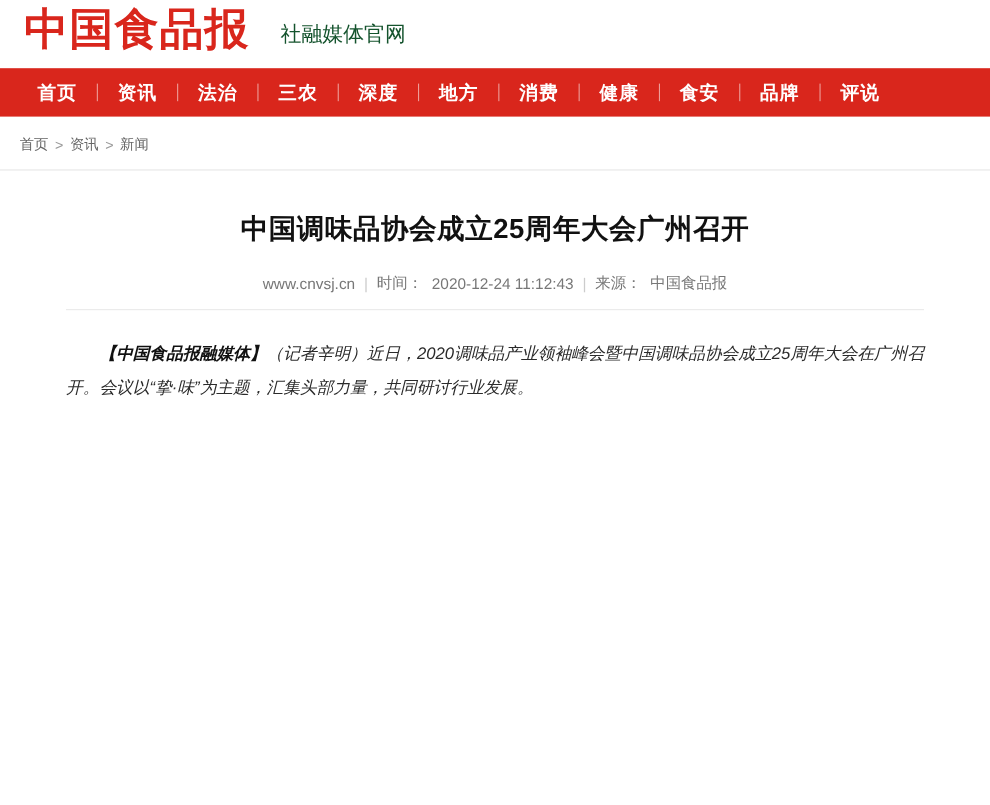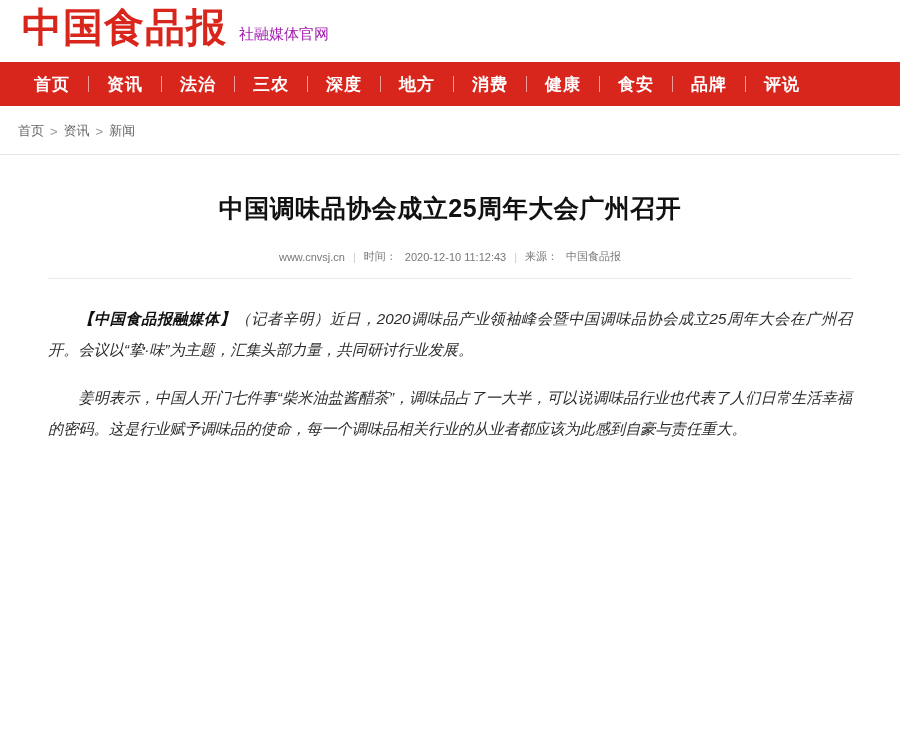--- a/index.html
+++ b/index.html
@@ -30,23 +30,23 @@
   .logo-text {
     font-family: "DejaVu Serif", "Liberation Serif", serif;
     font-weight: bold;
     font-size: 40px;
     line-height: 42px;
     color: #d9261c;
     letter-spacing: 1px;
     white-space: nowrap;
   }
   .logo-sub {
-    font-size: 15px;
-    color: #a21caf;
-    margin-left: 12px;
+    font-size: 19px;
+    color: #14532d;
+    margin-left: 28px;
     padding-bottom: 4px;
     white-space: nowrap;
   }
 
   
   .navbar {
     background: #d9261c;
     height: 44px;
     display: flex;
     align-items: center;
@@ -76,40 +76,40 @@
     color: #666;
     display: flex;
     align-items: center;
     gap: 6px;
   }
   .breadcrumb .crumb { color: #666; cursor: pointer; }
   .breadcrumb .sep { color: #999; }
 
   
   .article {
-    padding: 0 48px;
+    padding: 0 60px;
     box-sizing: border-box;
   }
   .article-title {
     text-align: center;
     font-size: 25px;
     font-weight: bold;
     color: #111;
     margin: 36px 0 0 0;
     letter-spacing: 0.5px;
     line-height: 34px;
   }
   .meta-wrap {
     margin-top: 24px;
     border-bottom: 1px solid #e9e9e9;
     padding-bottom: 14px;
   }
   .meta {
     text-align: center;
-    font-size: 11px;
+    font-size: 14px;
     color: #777;
     display: flex;
     justify-content: center;
     align-items: center;
     gap: 8px;
   }
   .meta .site { color: #777; }
   .meta .divider { color: #ccc; }
 
   .body-text {
@@ -173,26 +173,25 @@
   </div>
 
   <div class="article">
     <h1 class="article-title">中国调味品协会成立25周年大会广州召开</h1>
 
     <div class="meta-wrap">
       <div class="meta">
         <span class="site">www.cnvsj.cn</span>
         <span class="divider">|</span>
         <span>时间：</span>
-        <span>2020-12-10 11:12:43</span>
+        <span>2020-12-24 11:12:43</span>
         <span class="divider">|</span>
         <span>来源：</span>
         <span>中国食品报</span>
       </div>
     </div>
 
     <div class="body-text">
       <p class="first"><span class="lead-strong">【中国食品报融媒体】</span><span>（记者辛明）近日，2020调味品产业领袖峰会暨中国调味品协会成立25周年大会在广州召开。会议以“挚·味”为主题，汇集头部力量，共同研讨行业发展。</span></p>
-      <p><span>姜明表示，中国人开门七件事“柴米油盐酱醋茶”，调味品占了一大半，可以说调味品行业也代表了人们日常生活幸福的密码。这是行业赋予调味品的使命，每一个调味品相关行业的从业者都应该为此感到自豪与责任重大。</span></p>
     </div>
   </div>
 
 </div>
 
 </body></html>

